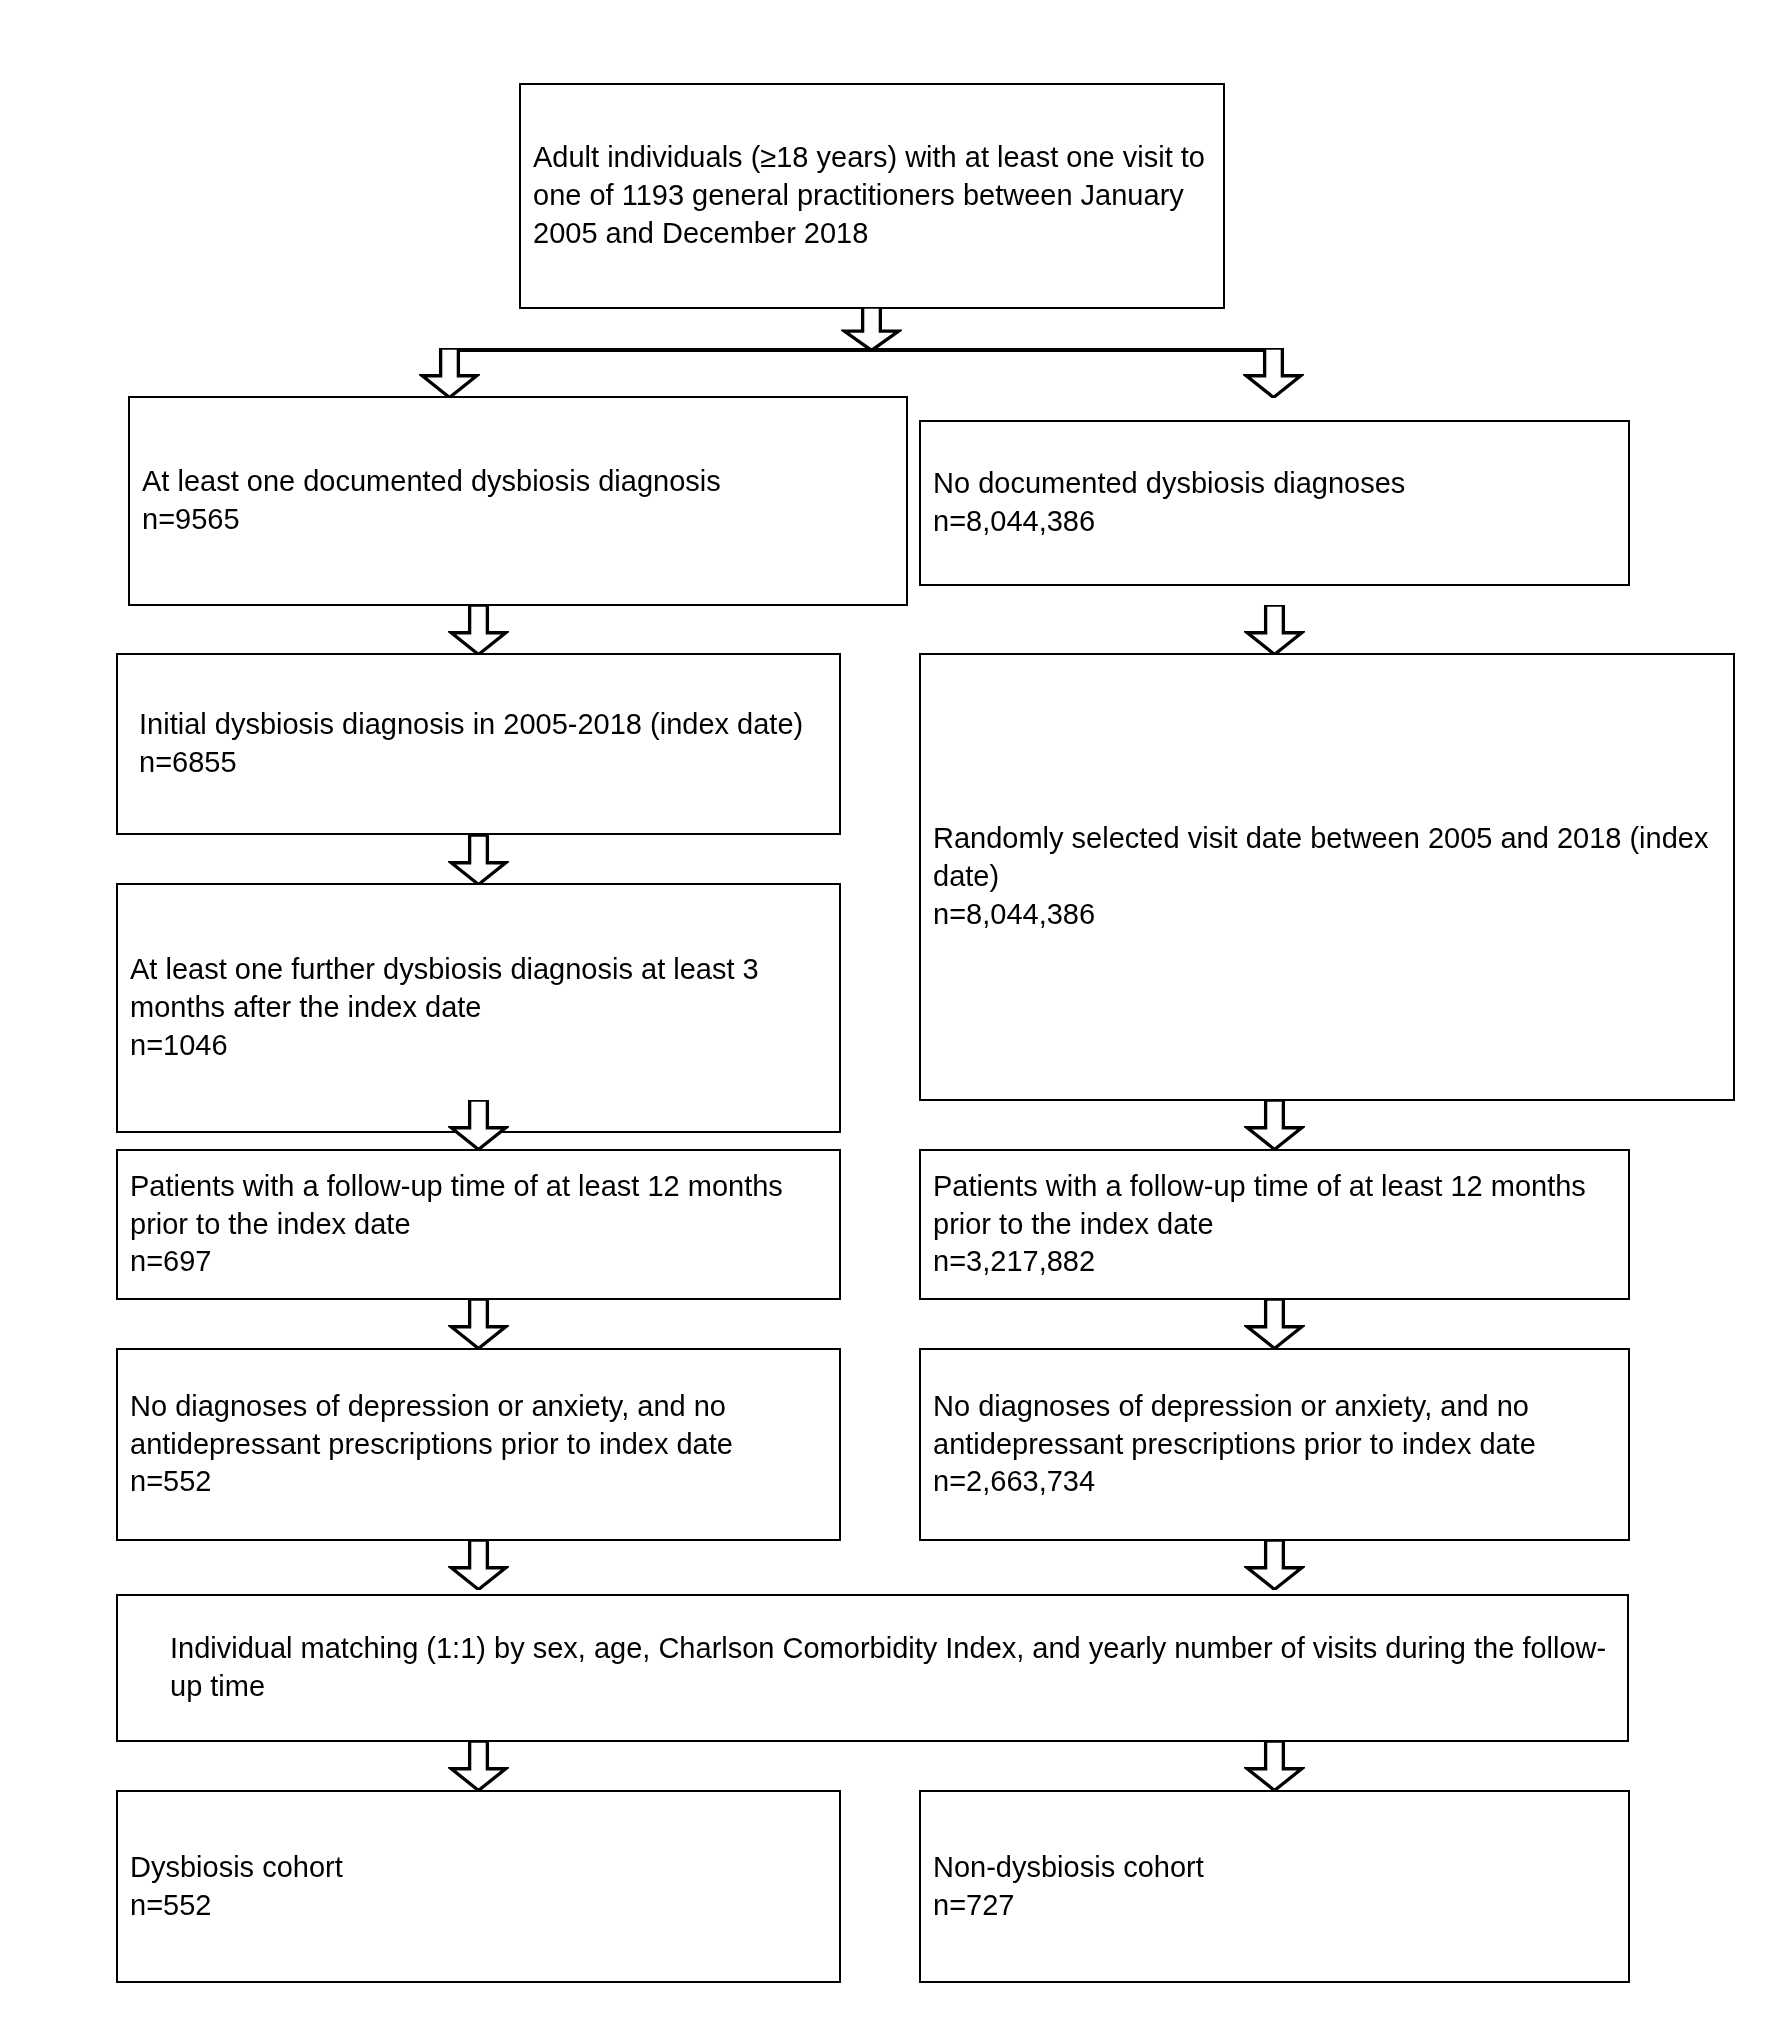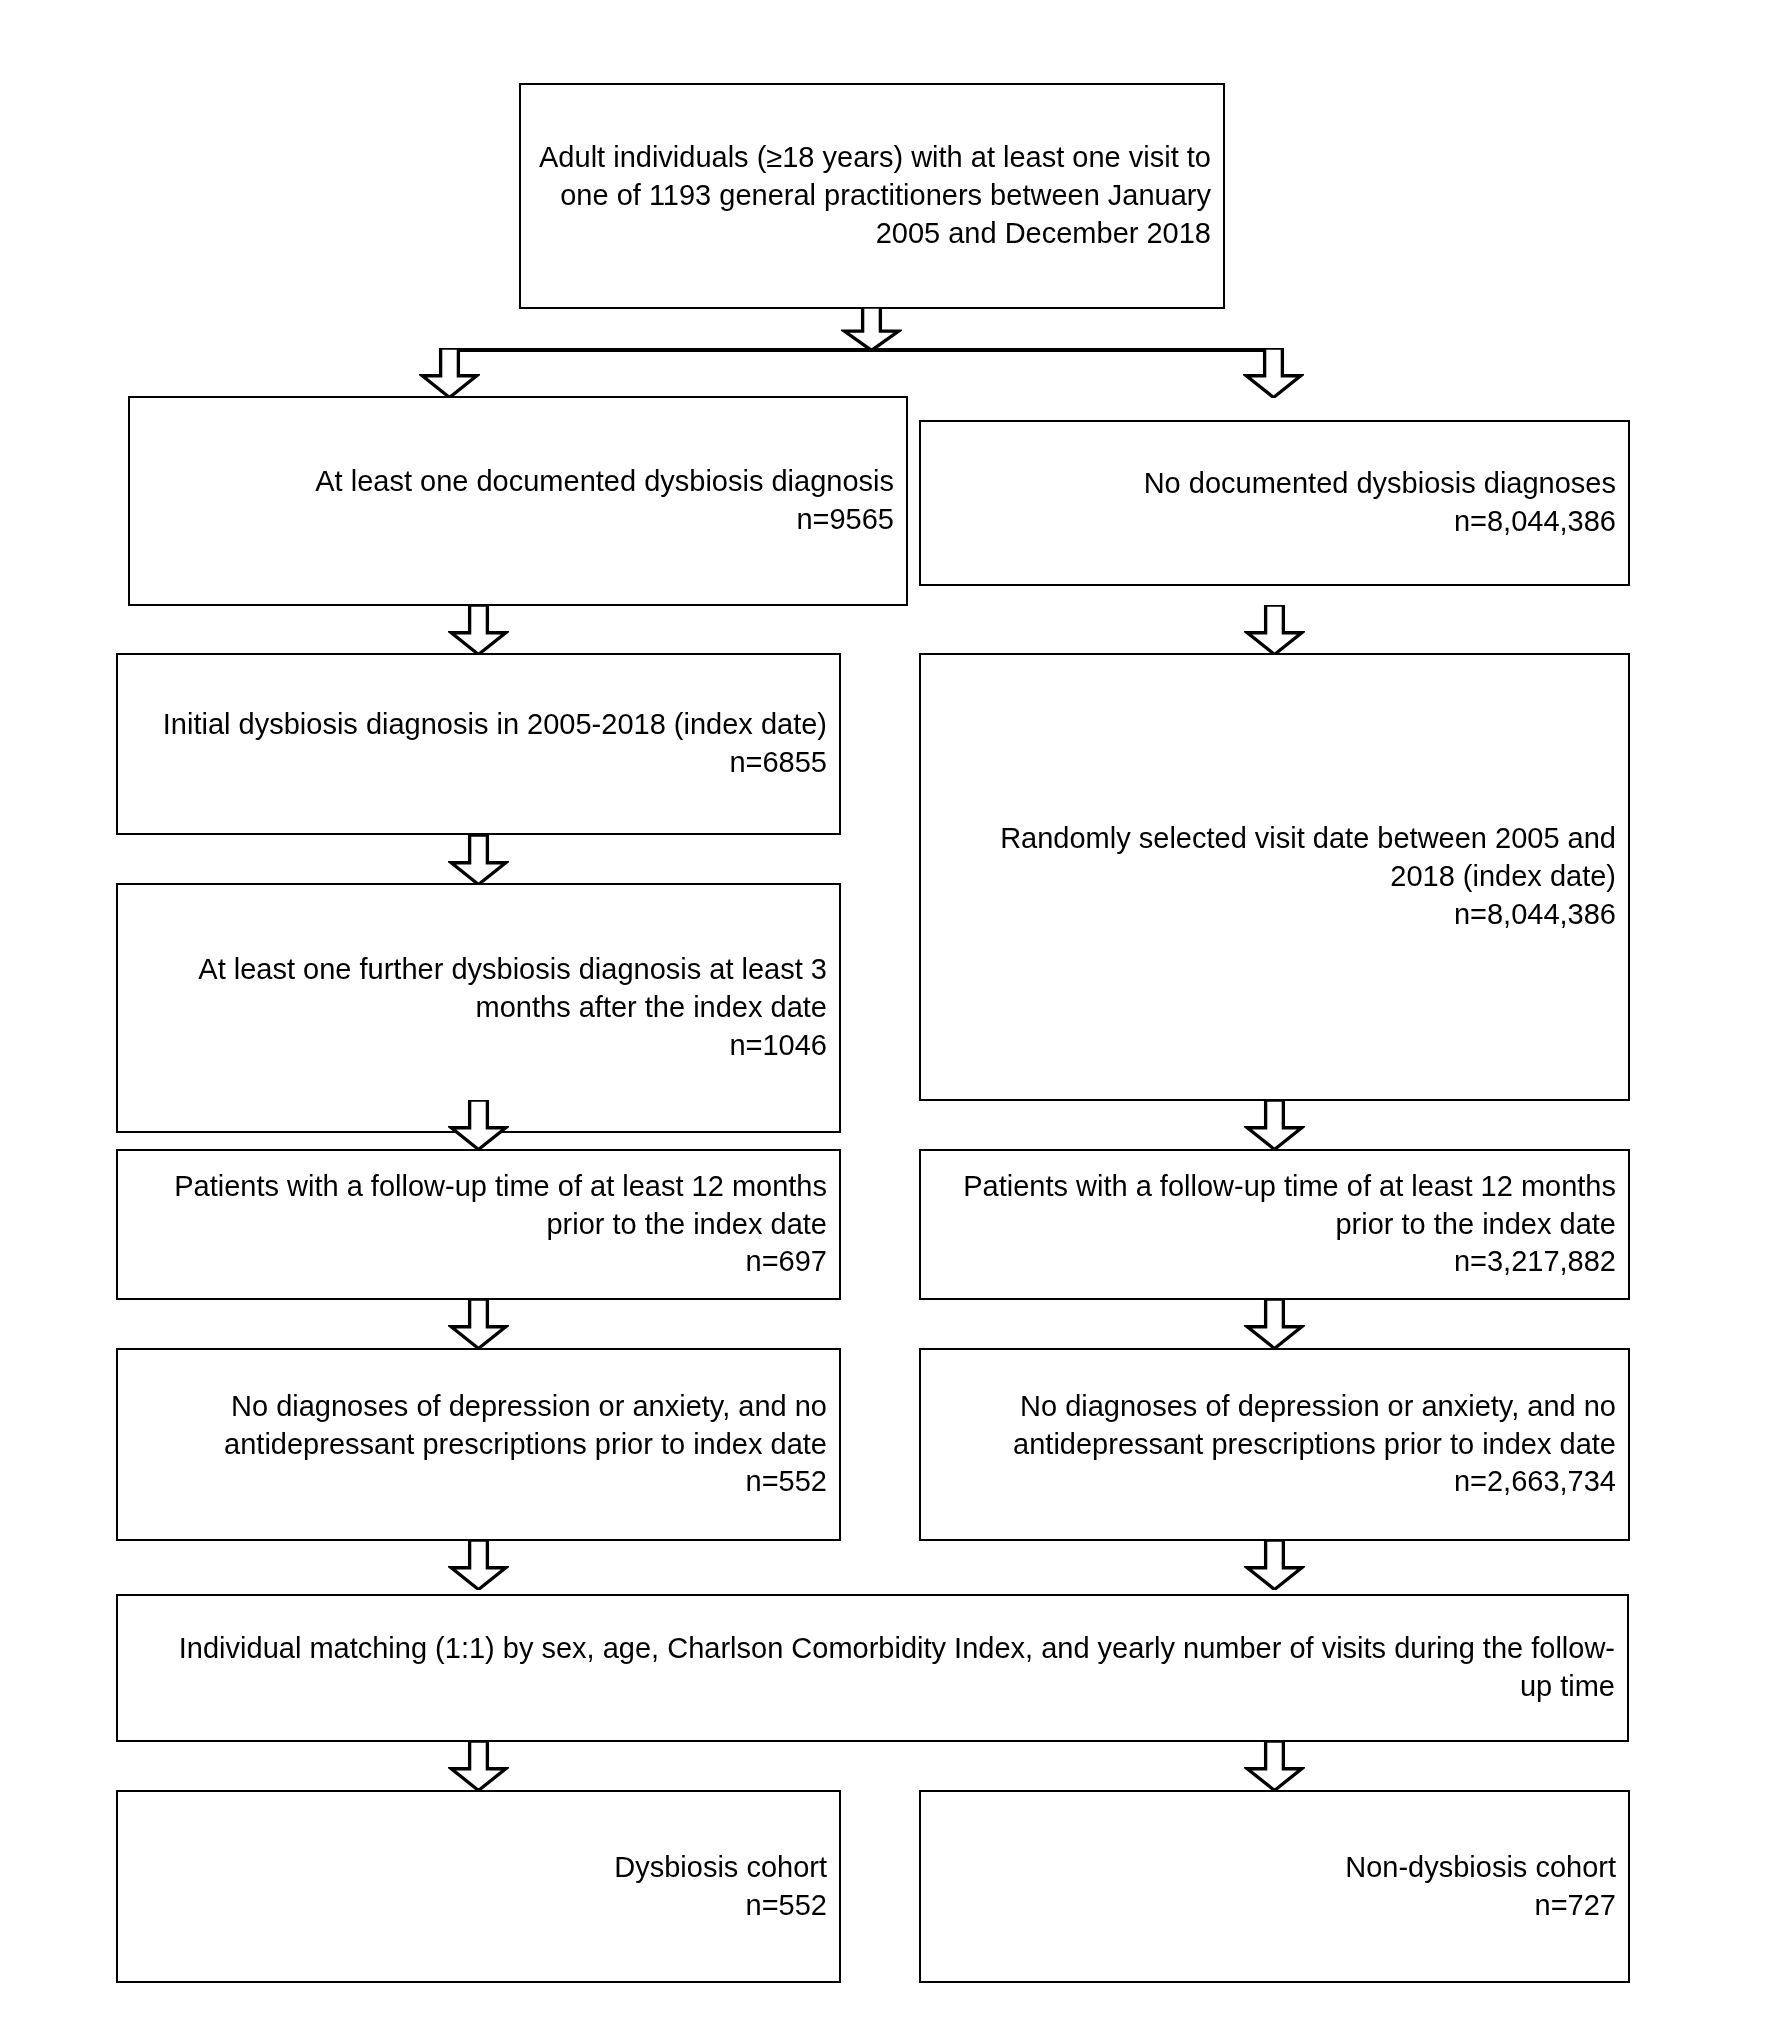--- a/index.html
+++ b/index.html
@@ -27,21 +27,21 @@
     text-align: center;
   }
   .box-text {
     display: block;
     width: 100%;
     padding: 0 12px;
     font-size: 29px;
     line-height: 1.30;
     color: #000000;
     white-space: pre-line;
-    text-align: right;
+    text-align: left;
   }
   .splitter {
     position: absolute;
     background: #000000;
     height: 3.9px;
   }
   .arrow {
     position: absolute;
   }
   .arrow svg {
@@ -138,21 +138,21 @@
     <span class="box-text">No documented dysbiosis diagnoses
 n=8,044,386</span>
   </div>
 
   <div class="arrow" style="left:1244px; top:605px; width:61px; height:50px;">
     <svg viewBox="0 0 110 90" preserveAspectRatio="none">
       <polygon points="39,0 71,0 71,50 104,50 55,89 6,50 39,50" fill="#ffffff" stroke="#000000" stroke-width="6"></polygon>
     </svg>
   </div>
 
-  <div class="box" style="left:919px; top:653px; width:711px; height:448px;">
+  <div class="box" style="left:919px; top:653px; width:816px; height:448px;">
     <span class="box-text">Randomly selected visit date between 2005 and 2018 (index date)
 n=8,044,386</span>
   </div>
 
   <div class="arrow" style="left:1244px; top:1100px; width:61px; height:50px;">
     <svg viewBox="0 0 110 90" preserveAspectRatio="none">
       <polygon points="39,0 71,0 71,50 104,50 55,89 6,50 39,50" fill="#ffffff" stroke="#000000" stroke-width="6"></polygon>
     </svg>
   </div>
 

